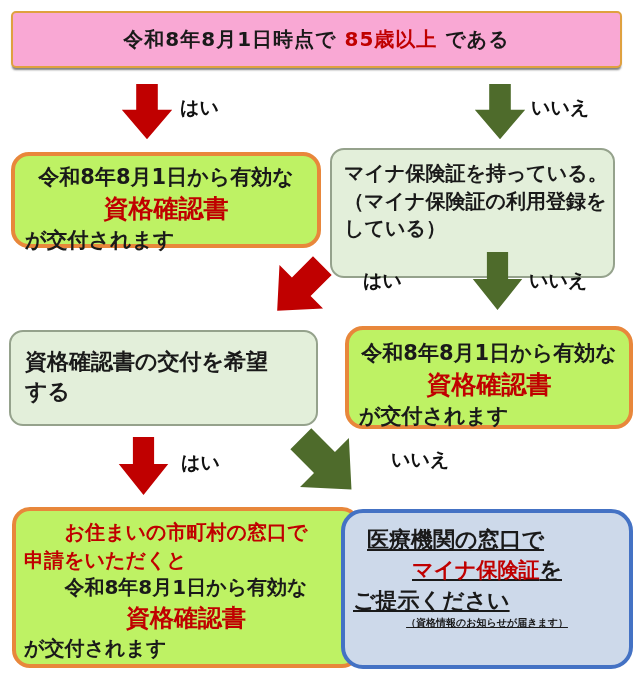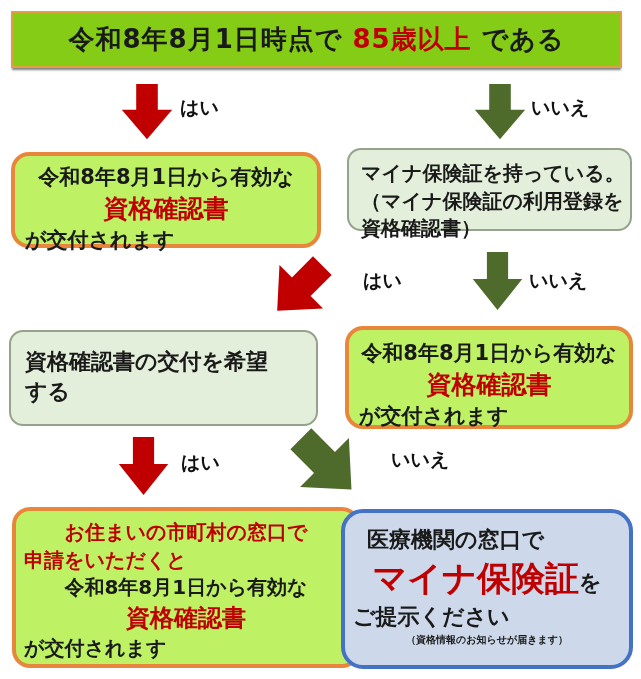--- a/index.html
+++ b/index.html
@@ -2,24 +2,24 @@
 <html><head>
 <meta charset="utf-8">
 <style>
   html,body { margin:0; padding:0; background:#ffffff; }
   body { font-family:"DejaVu Sans","Liberation Sans",sans-serif; }
   .canvas { position:relative; width:641px; height:679px; background:#ffffff; overflow:hidden; }
 
   .box { position:absolute; box-sizing:border-box; font-weight:700; color:#1a1a1a; }
 
   .yellow-top {
-    background:#84cc16; border:2px solid #dfa13f; border-radius:0;
+    background:#f9a8d4; border:2px solid #dfa13f; border-radius:5px;
     box-shadow:0 3px 2px -1px rgba(85,85,85,0.75);
     display:flex; align-items:center; justify-content:center;
-    font-size:26px; letter-spacing:1px;
+    font-size:20px; letter-spacing:1px;
   }
   .yellow-orange { background:#bef264; border:4px solid #e8873b; border-radius:18px; }
   .green  { background:#e3efda; border:2px solid #95a28c; border-radius:14px; }
   .blue   { background:#cdd9ea; border:4px solid #4472c4; border-radius:22px; }
 
   .row { line-height:1.38; white-space:nowrap; }
   .c { text-align:center; }
   .r { }
   .red { color:#c00000; }
   .big { font-size:25px; }
@@ -45,24 +45,24 @@
     <polygon points="18,0 42,0 42,28 58,28 30,60 2,28 18,28" fill="#4e6b2b"></polygon>
   </svg>
   <div class="lbl" style="left:531px; top:95px;">いいえ</div>
 
   <div class="box yellow-orange" style="left:11px; top:152px; width:310px; height:96px; padding:7px 10px; font-size:21px;">
     <div class="row c">令和8年8月1日から有効な</div>
     <div class="row c red big">資格確認書</div>
     <div class="row r" style="padding-right:24px;">が交付されます</div>
   </div>
 
-  <div class="box green" style="left:347px; top:148px; width:285px; height:83px; padding:10px 6px 27px 12px; font-size:20px;">
+  <div class="box green" style="left:330px; top:148px; width:285px; height:130px; padding:10px 6px 27px 12px; font-size:20px;">
     <div class="row">マイナ保険証を持っている。</div>
     <div class="row">（マイナ保険証の利用登録を</div>
-    <div class="row">資格確認書）</div>
+    <div class="row">している）</div>
   </div>
 
   <svg class="arrow" style="left:266px; top:256px; width:66px; height:66px; transform:rotate(45deg);" viewBox="0 0 60 62" preserveAspectRatio="none">
     <polygon points="18,0 42,0 42,28 58,28 30,60 2,28 18,28" fill="#c00000"></polygon>
   </svg>
   <div class="lbl" style="left:363px; top:268px;">はい</div>
 
   <svg class="arrow" style="left:471px; top:252px; width:53px; height:60px;" viewBox="0 0 60 62" preserveAspectRatio="none">
     <polygon points="18,0 42,0 42,28 58,28 30,60 2,28 18,28" fill="#4e6b2b"></polygon>
   </svg>
@@ -90,20 +90,20 @@
   <div class="lbl" style="left:391px; top:447px;">いいえ</div>
 
   <div class="box yellow-orange" style="left:12px; top:507px; width:348px; height:161px; padding:8px 8px; font-size:20px;">
     <div class="row c red">お住まいの市町村の窓口で</div>
     <div class="row r red" style="padding-right:28px;">申請をいただくと</div>
     <div class="row c">令和8年8月1日から有効な</div>
     <div class="row c red" style="font-size:24px;">資格確認書</div>
     <div class="row r" style="padding-right:26px;">が交付されます</div>
   </div>
 
-  <div class="box blue" style="left:341px; top:509px; width:292px; height:160px; padding:12px 8px; font-size:22px;">
+  <div class="box blue" style="left:341px; top:509px; width:292px; height:160px; padding:12px 8px; font-size:22px;text-decoration:underline;">
     <div class="row" style="padding-left:14px;">医療機関の窓口で</div>
-    <div class="row c"><span class="red" style="font-size:34px;">マイナ保険証</span><span>を</span></div>
+    <div class="row c"><span class="red" style="font-size:21px;">マイナ保険証</span><span>を</span></div>
     <div class="row r" style="padding-right:28px;">ご提示ください</div>
     <div class="row c" style="font-size:10px;">（資格情報のお知らせが届きます）</div>
   </div>
 
 </div>
 
 </body></html>

